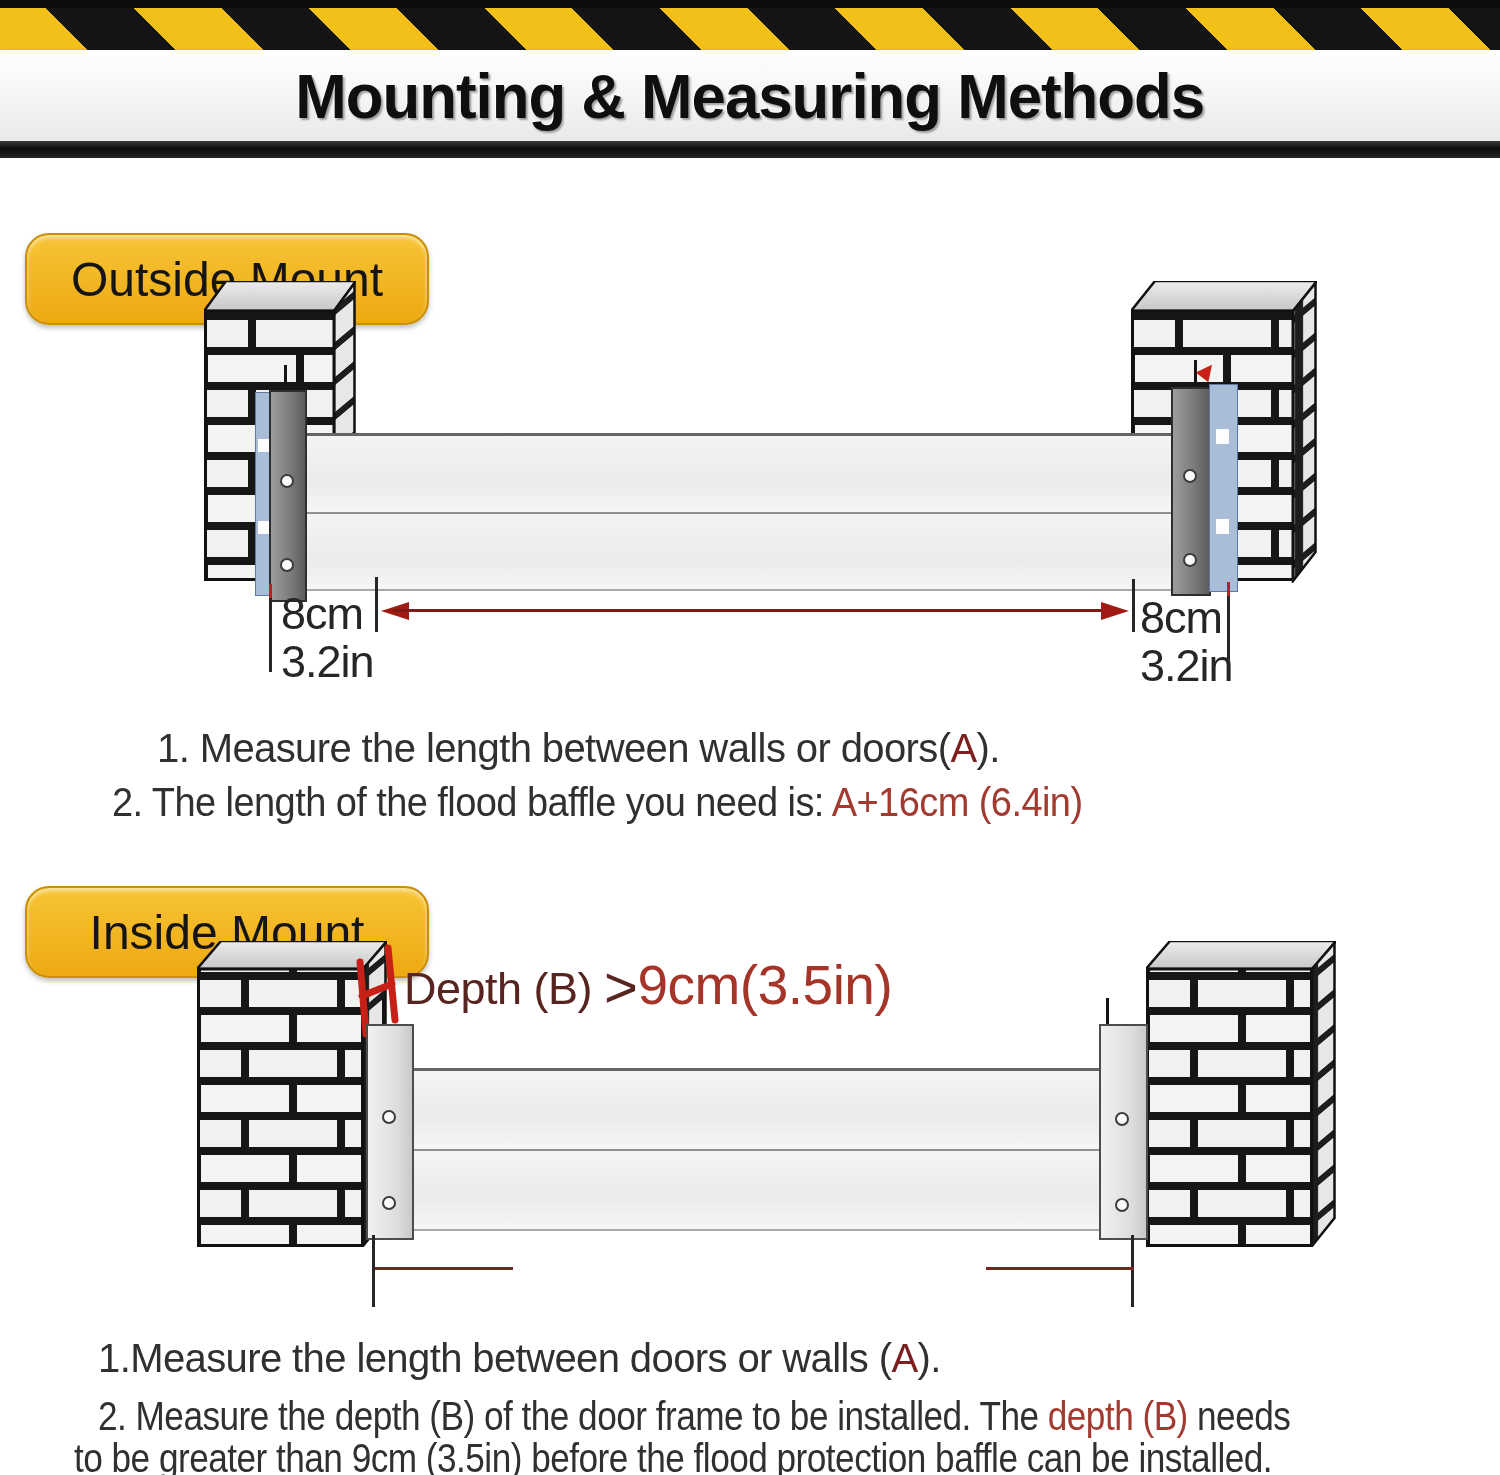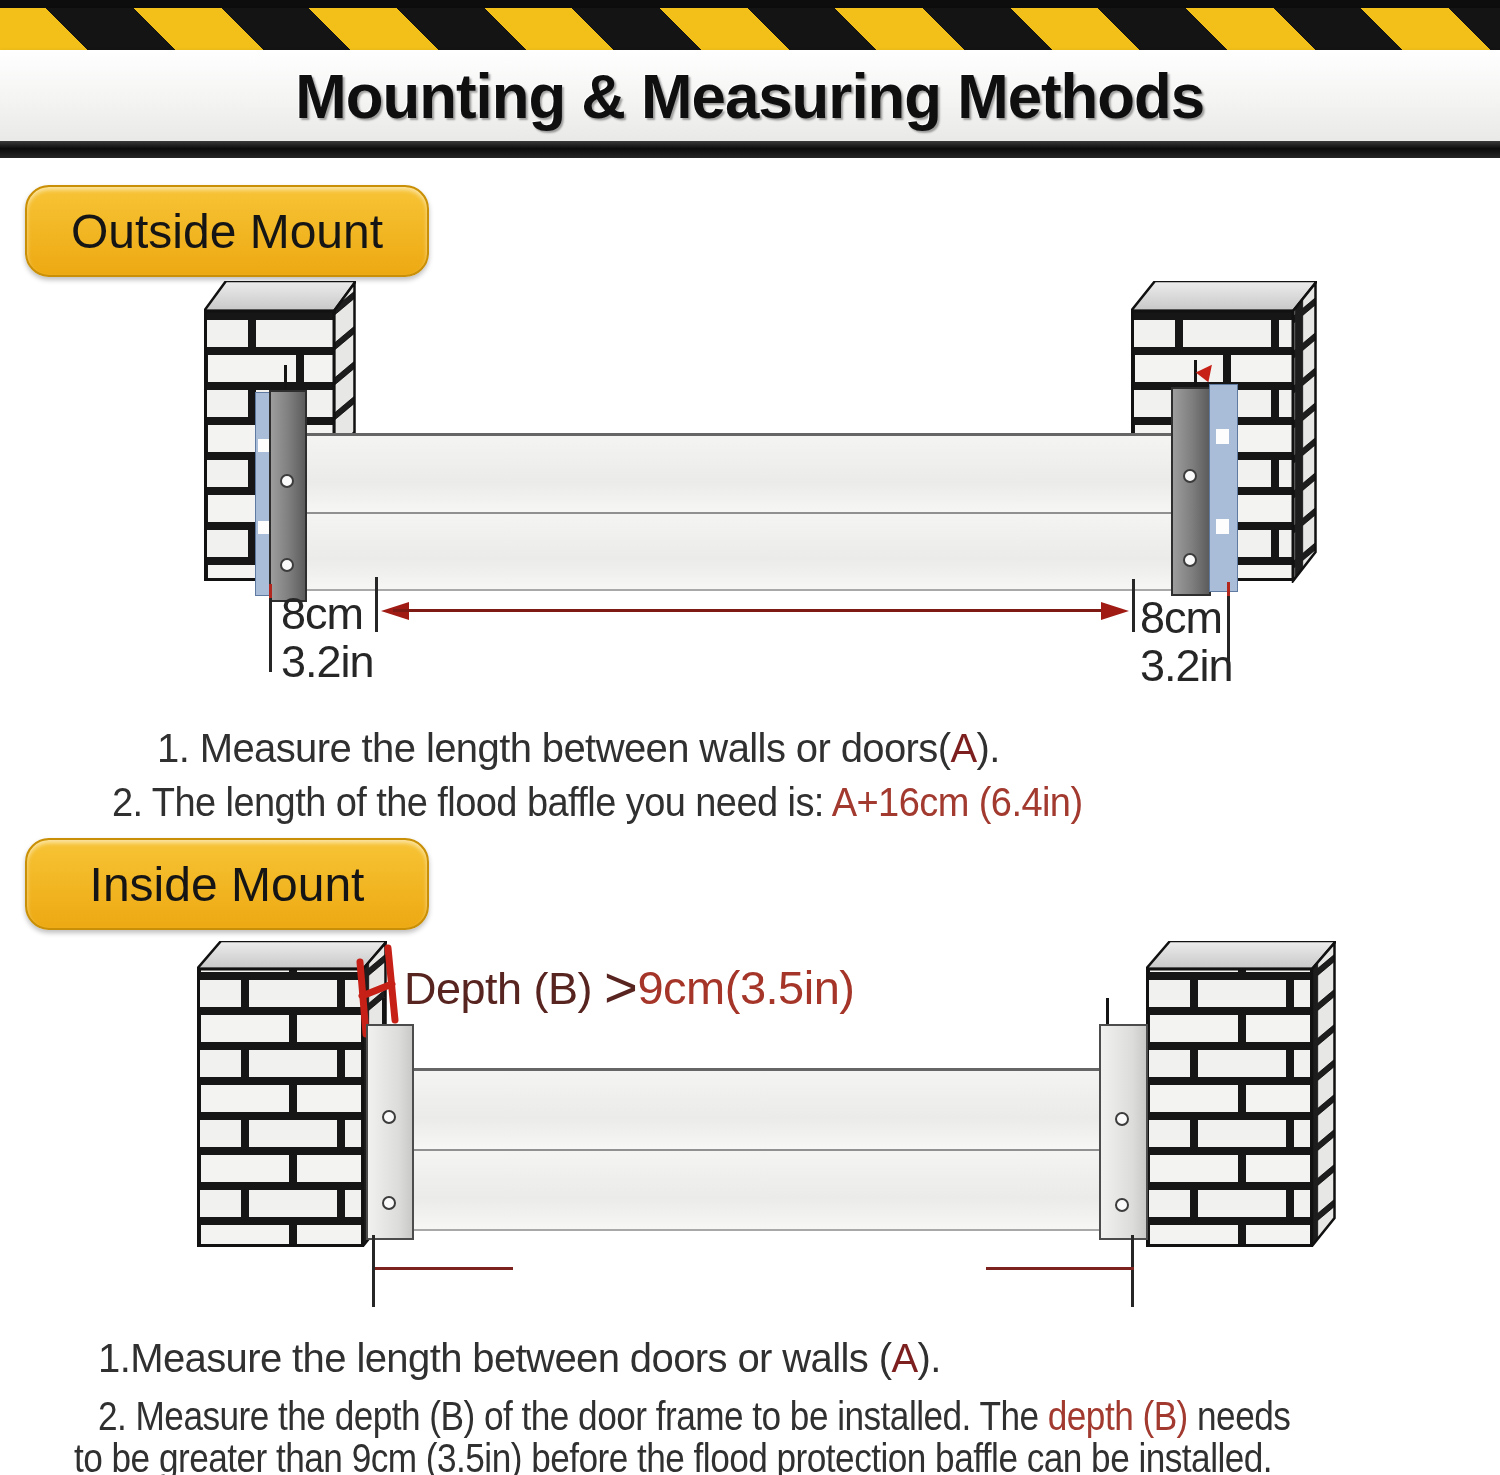--- a/index.html
+++ b/index.html
@@ -19,21 +19,21 @@
           transform:scaleX(.98);white-space:nowrap;
           text-shadow:-1px -1px 0 rgba(255,255,255,.85),2px 2px 2px rgba(0,0,0,.35);}
   .dark-bar{left:0;top:141px;width:1500px;height:17px;
           background:linear-gradient(180deg,#3a3a3a,#0b0b0b 45%,#262626);}
 
   
   .badge{width:400px;height:88px;border-radius:24px;
          background:linear-gradient(180deg,#f7c436,#eda912);
          border:2px solid #c88f07;box-shadow:inset 0 3px 4px rgba(255,255,255,.55),0 3px 5px rgba(0,0,0,.25);
          display:flex;align-items:center;justify-content:center;
-         font-size:48px;color:#151515;}
+         font-size:48px;color:#151515;margin-top:48px;}
 
   
   .barrier{display:flex;flex-direction:column;}
   .plank{flex:1;background:linear-gradient(180deg,#f4f4f2 0%,#ebebe9 60%,#f6f6f4 100%);
          border-bottom:2px solid #909090;}
   .plank.first{border-top:3px solid #666;}
   .plank.last{border-bottom:2px solid #a8a8a8;}
 
   
   .bracket-dark{background:linear-gradient(90deg,#9d9d9d 0%,#7d7d7d 55%,#5c5c5c 100%);
@@ -61,21 +61,21 @@
   .m8{font-size:45px;color:#262626;line-height:1.07;letter-spacing:-1px;}
   .m8 span{display:block;}
   .span-label{font-size:45px;color:#383838;white-space:nowrap;letter-spacing:-0.5px;}
   .big-red{font-size:54px;font-weight:bold;color:#d2211a;}
   .step{font-size:40px;color:#303030;letter-spacing:-0.6px;white-space:nowrap;}
   .em-maroon{color:#7d1f1f;}
   .em-red{color:#a23a30;}
   .condensed{transform:scaleX(.88);transform-origin:left top;}
   .depth-text{white-space:nowrap;font-size:45px;color:#582420;letter-spacing:-0.5px;}
   .depth-gt{font-size:58px;position:relative;top:3px;}
-  .depth-val{color:#a53529;font-size:47px;}
+  .depth-val{color:#a53529;font-size:55px;}
   .inside-span{font-size:46px;color:#2e2e2e;white-space:nowrap;letter-spacing:-0.5px;}
   .inside-span .a{color:#7c2824;}
   .red-tri{width:0;height:0;border-left:8px solid transparent;border-right:8px solid transparent;
         border-bottom:16px solid #c62017;transform:rotate(38deg);}
 </style>
 </head>
 <body>
 
 <div class="page">
 

